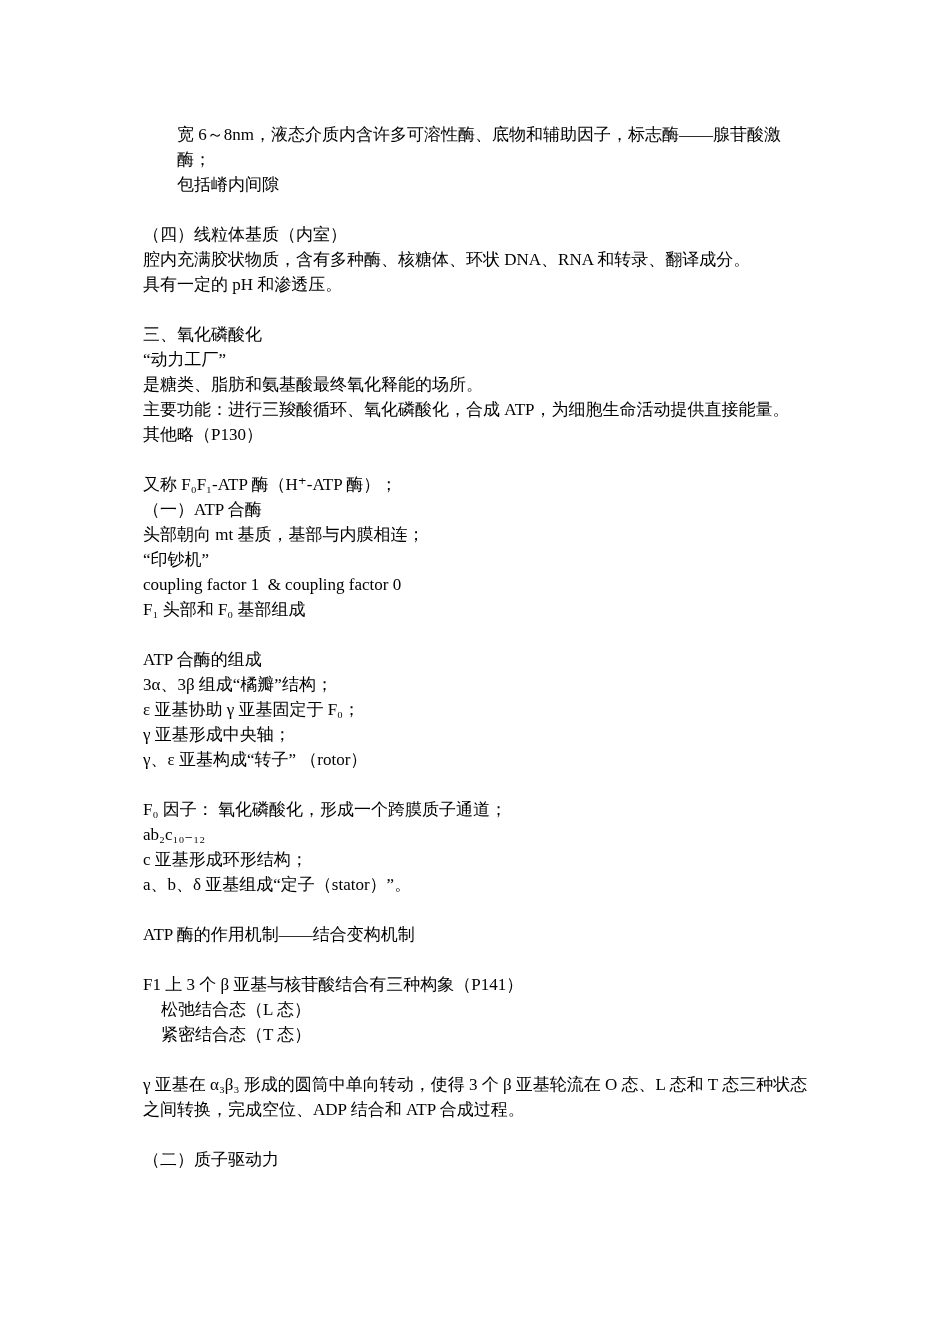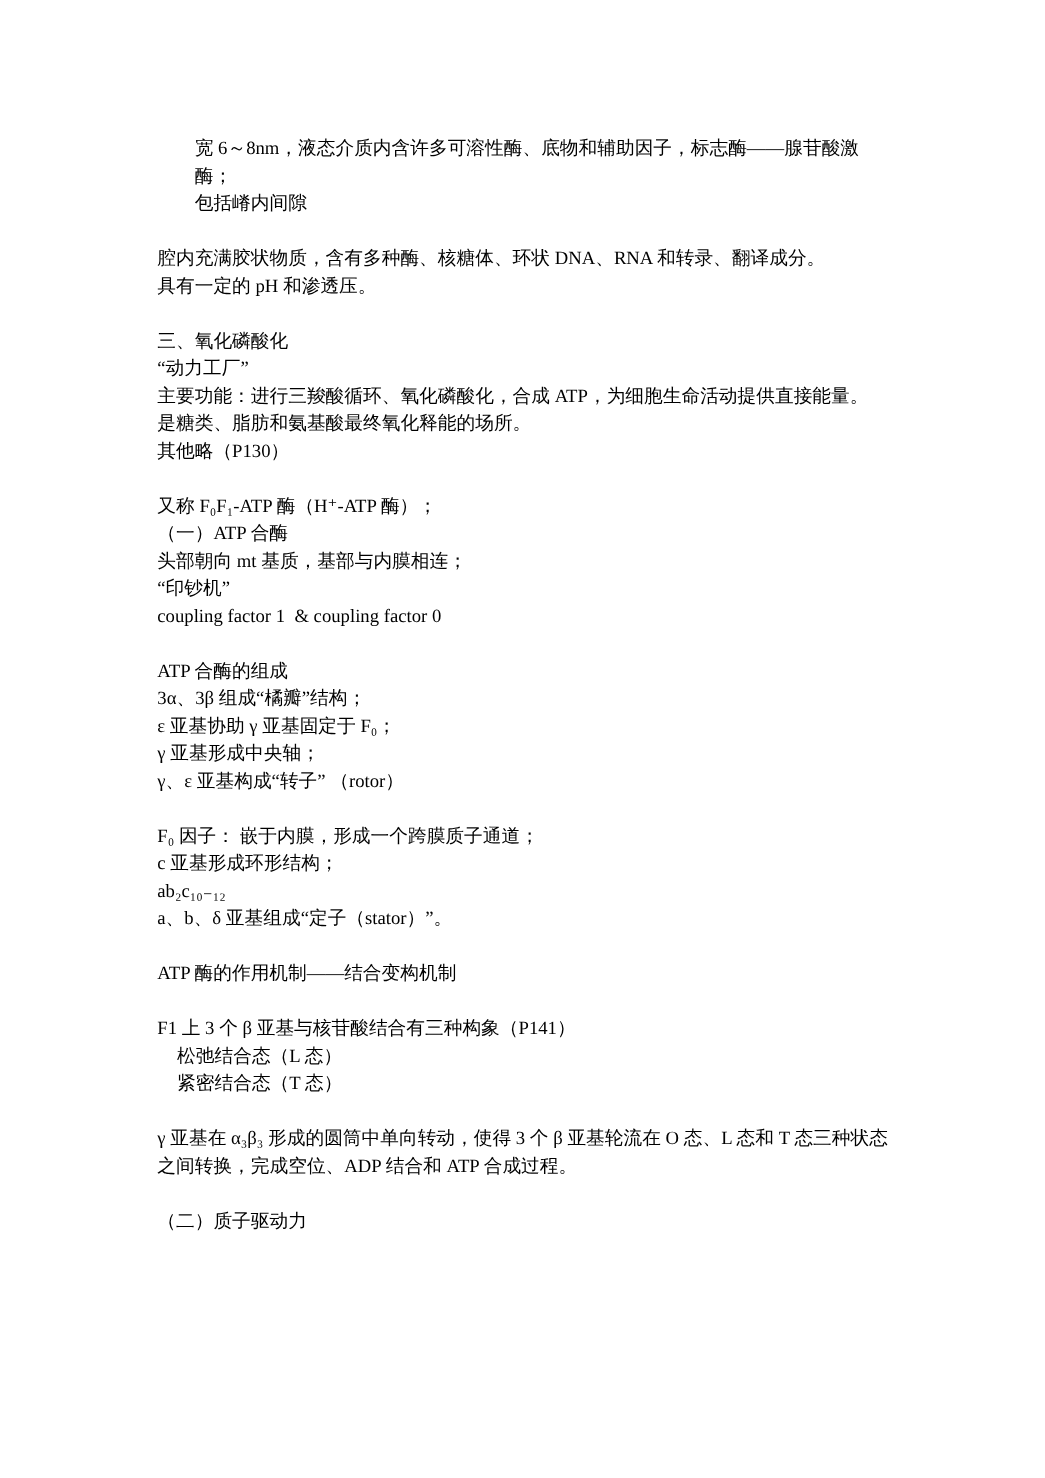--- a/index.html
+++ b/index.html
@@ -34,44 +34,46 @@
   .ind2 { padding-left: 34px; }
 </style>
 </head>
 <body>
 
 <div class="page">
   <div class="doc">
     <div class="ln ind2">宽 6～8nm，液态介质内含许多可溶性酶、底物和辅助因子，标志酶——腺苷酸激酶；</div>
     <div class="ln ind2">包括嵴内间隙</div>
     <div class="ln"></div>
+    <div class="ln">（四）线粒体基质（内室）</div>
     <div class="ln">腔内充满胶状物质，含有多种酶、核糖体、环状 DNA、RNA 和转录、翻译成分。</div>
     <div class="ln">具有一定的 pH 和渗透压。</div>
     <div class="ln"></div>
     <div class="ln">三、氧化磷酸化</div>
     <div class="ln">“动力工厂”</div>
+    <div class="ln">是糖类、脂肪和氨基酸最终氧化释能的场所。</div>
     <div class="ln">主要功能：进行三羧酸循环、氧化磷酸化，合成 ATP，为细胞生命活动提供直接能量。</div>
-    <div class="ln">是糖类、脂肪和氨基酸最终氧化释能的场所。</div>
     <div class="ln">其他略（P130）</div>
     <div class="ln"></div>
     <div class="ln">又称 F₀F₁-ATP 酶（H⁺-ATP 酶）；</div>
     <div class="ln">（一）ATP 合酶</div>
     <div class="ln">头部朝向 mt 基质，基部与内膜相连；</div>
     <div class="ln">“印钞机”</div>
     <div class="ln">coupling factor 1  &amp; coupling factor 0</div>
+    <div class="ln">F₁ 头部和 F₀ 基部组成</div>
     <div class="ln"></div>
     <div class="ln">ATP 合酶的组成</div>
     <div class="ln">3α、3β 组成“橘瓣”结构；</div>
     <div class="ln">ε 亚基协助 γ 亚基固定于 F₀；</div>
     <div class="ln">γ 亚基形成中央轴；</div>
     <div class="ln">γ、ε 亚基构成“转子” （rotor）</div>
     <div class="ln"></div>
-    <div class="ln">F₀ 因子： 嵌于内膜，形成一个跨膜质子通道；</div>
+    <div class="ln">F₀ 因子： 氧化磷酸化，形成一个跨膜质子通道；</div>
+    <div class="ln">ab₂c₁₀₋₁₂</div>
     <div class="ln">c 亚基形成环形结构；</div>
-    <div class="ln">ab₂c₁₀₋₁₂</div>
     <div class="ln">a、b、δ 亚基组成“定子（stator）”。</div>
     <div class="ln"></div>
     <div class="ln">ATP 酶的作用机制——结合变构机制</div>
     <div class="ln"></div>
     <div class="ln">F1 上 3 个 β 亚基与核苷酸结合有三种构象（P141）</div>
     <div class="ln ind1">松弛结合态（L 态）</div>
     <div class="ln ind1">紧密结合态（T 态）</div>
     <div class="ln"></div>
     <div class="ln">γ 亚基在 α₃β₃ 形成的圆筒中单向转动，使得 3 个 β 亚基轮流在 O 态、L 态和 T 态三种状态之间转换，完成空位、ADP 结合和 ATP 合成过程。</div>
     <div class="ln"></div>

